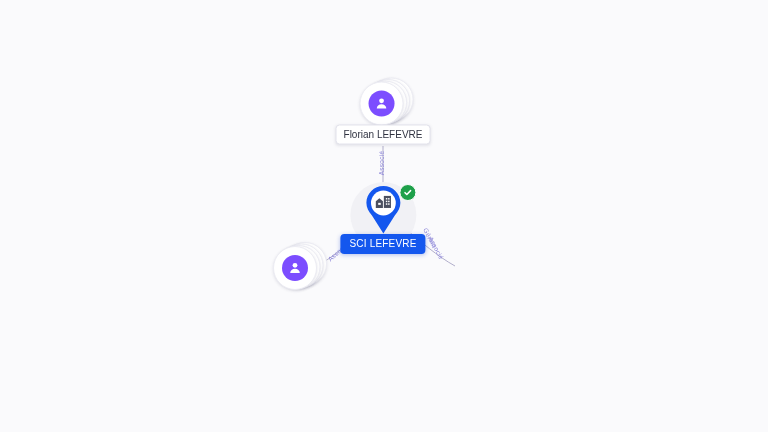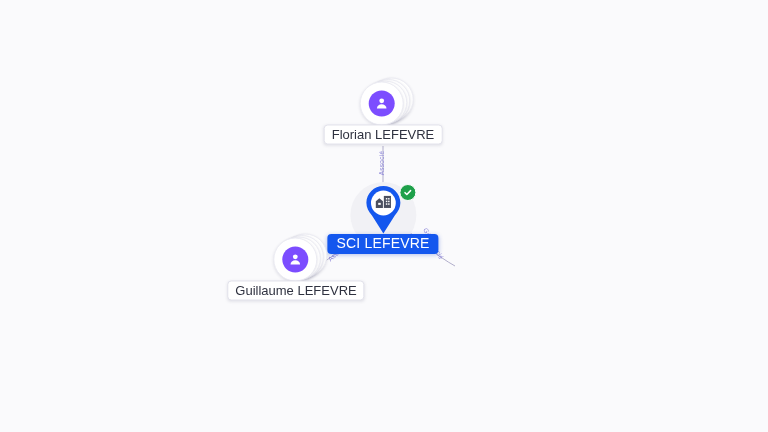--- a/index.html
+++ b/index.html
@@ -49,21 +49,21 @@
   }
   .avatar-disc svg{display:block;}
 
   .node-label{
     margin-top:-3px;
     position:relative;z-index:6;
     background:#ffffff;
     border:1px solid #e3e3ec;
     border-radius:4px;
     padding:2px 7px 3px 7px;
-    font-size:13px;
+    font-size:10px;
     line-height:13px;
     color:#2f3240;
     white-space:nowrap;
     box-shadow:0 1px 3px rgba(40,40,80,.10);
   }
 
   
   #node-company{
     position:absolute;
     transform:translate(-50%,-50%);
@@ -89,21 +89,21 @@
     border:1.5px solid #ffffff;
     display:flex;align-items:center;justify-content:center;
     z-index:8;
   }
   .company-label{
     position:relative;z-index:7;
     margin-top:-14px;
     background:#1457ee;
     border-radius:4px;
     padding:3px 9px 4px 9px;
-    font-size:14px;
+    font-size:10px;
     line-height:13px;
     letter-spacing:.2px;
     color:#ffffff;
     white-space:nowrap;
     box-shadow:0 1px 4px rgba(20,60,200,.30);
   }
 
   .edge-label{
     position:absolute;
     font-size:6.5px;
@@ -195,17 +195,16 @@
       <div class="stack-card s1"></div>
       <div class="stack-card s0">
         <div class="avatar-disc">
           <svg width="16" height="16" viewBox="0 0 24 24" fill="#ffffff">
             <circle cx="12" cy="8" r="3.6"></circle>
             <path d="M4.8 19.6c0-3.9 3.2-6.4 7.2-6.4s7.2 2.5 7.2 6.4z"></path>
           </svg>
         </div>
       </div>
     </div>
-    <div class="node-label">Guillaume LEFEVRE</div>
   </div>
 
 
 </div>
 
 </body></html>

